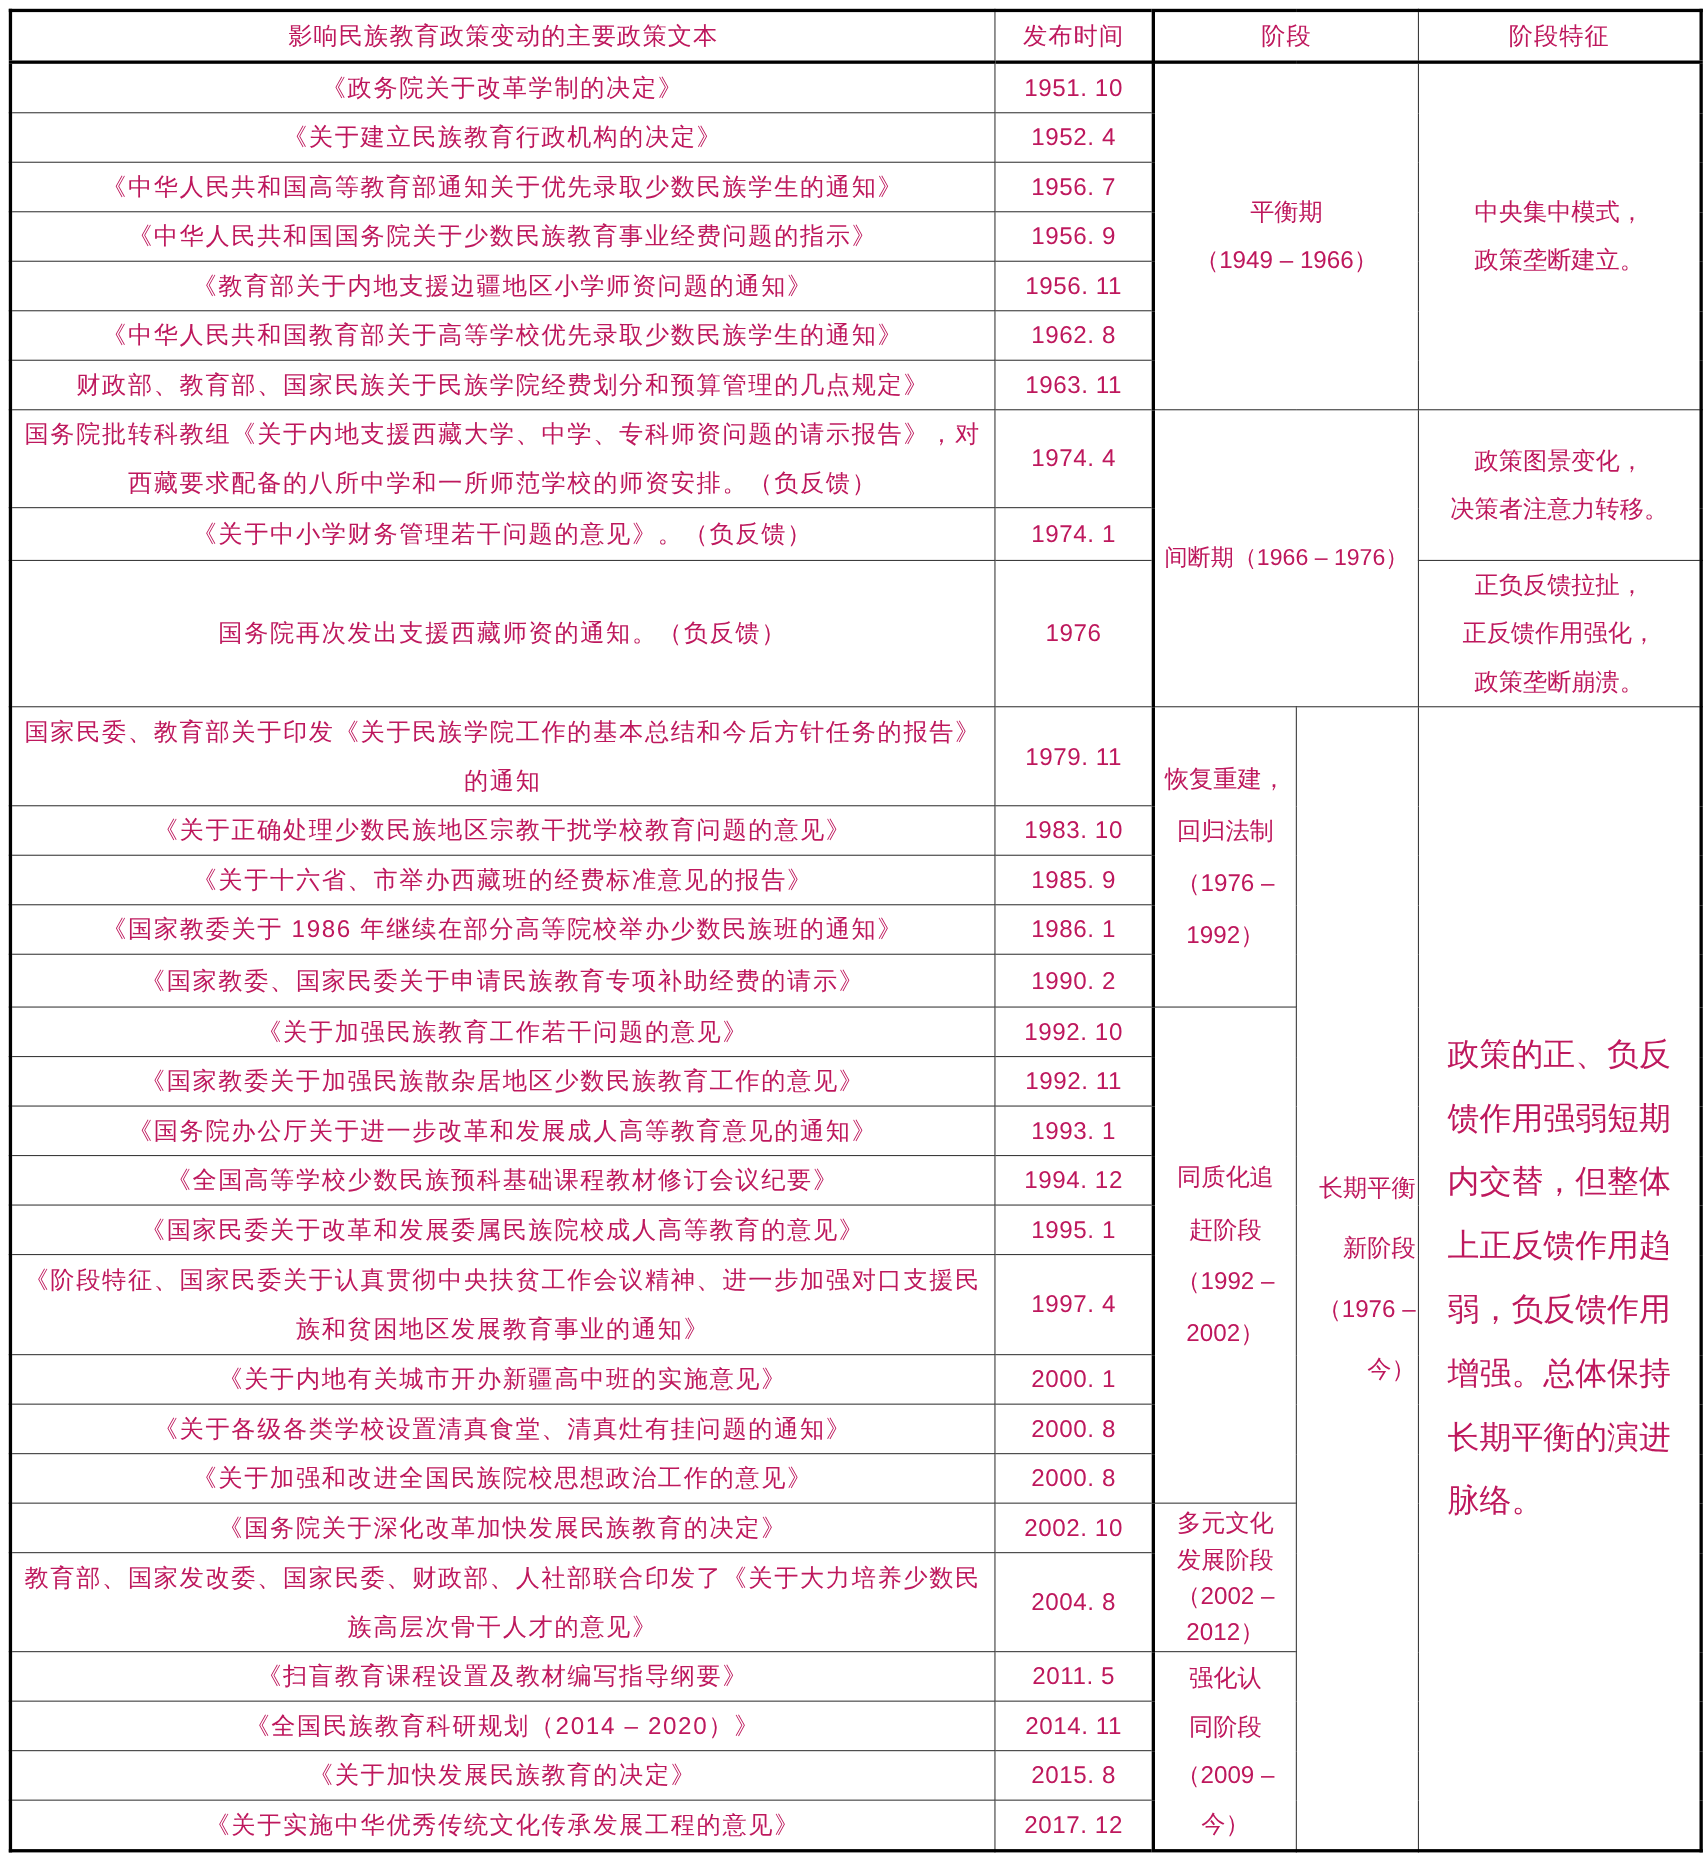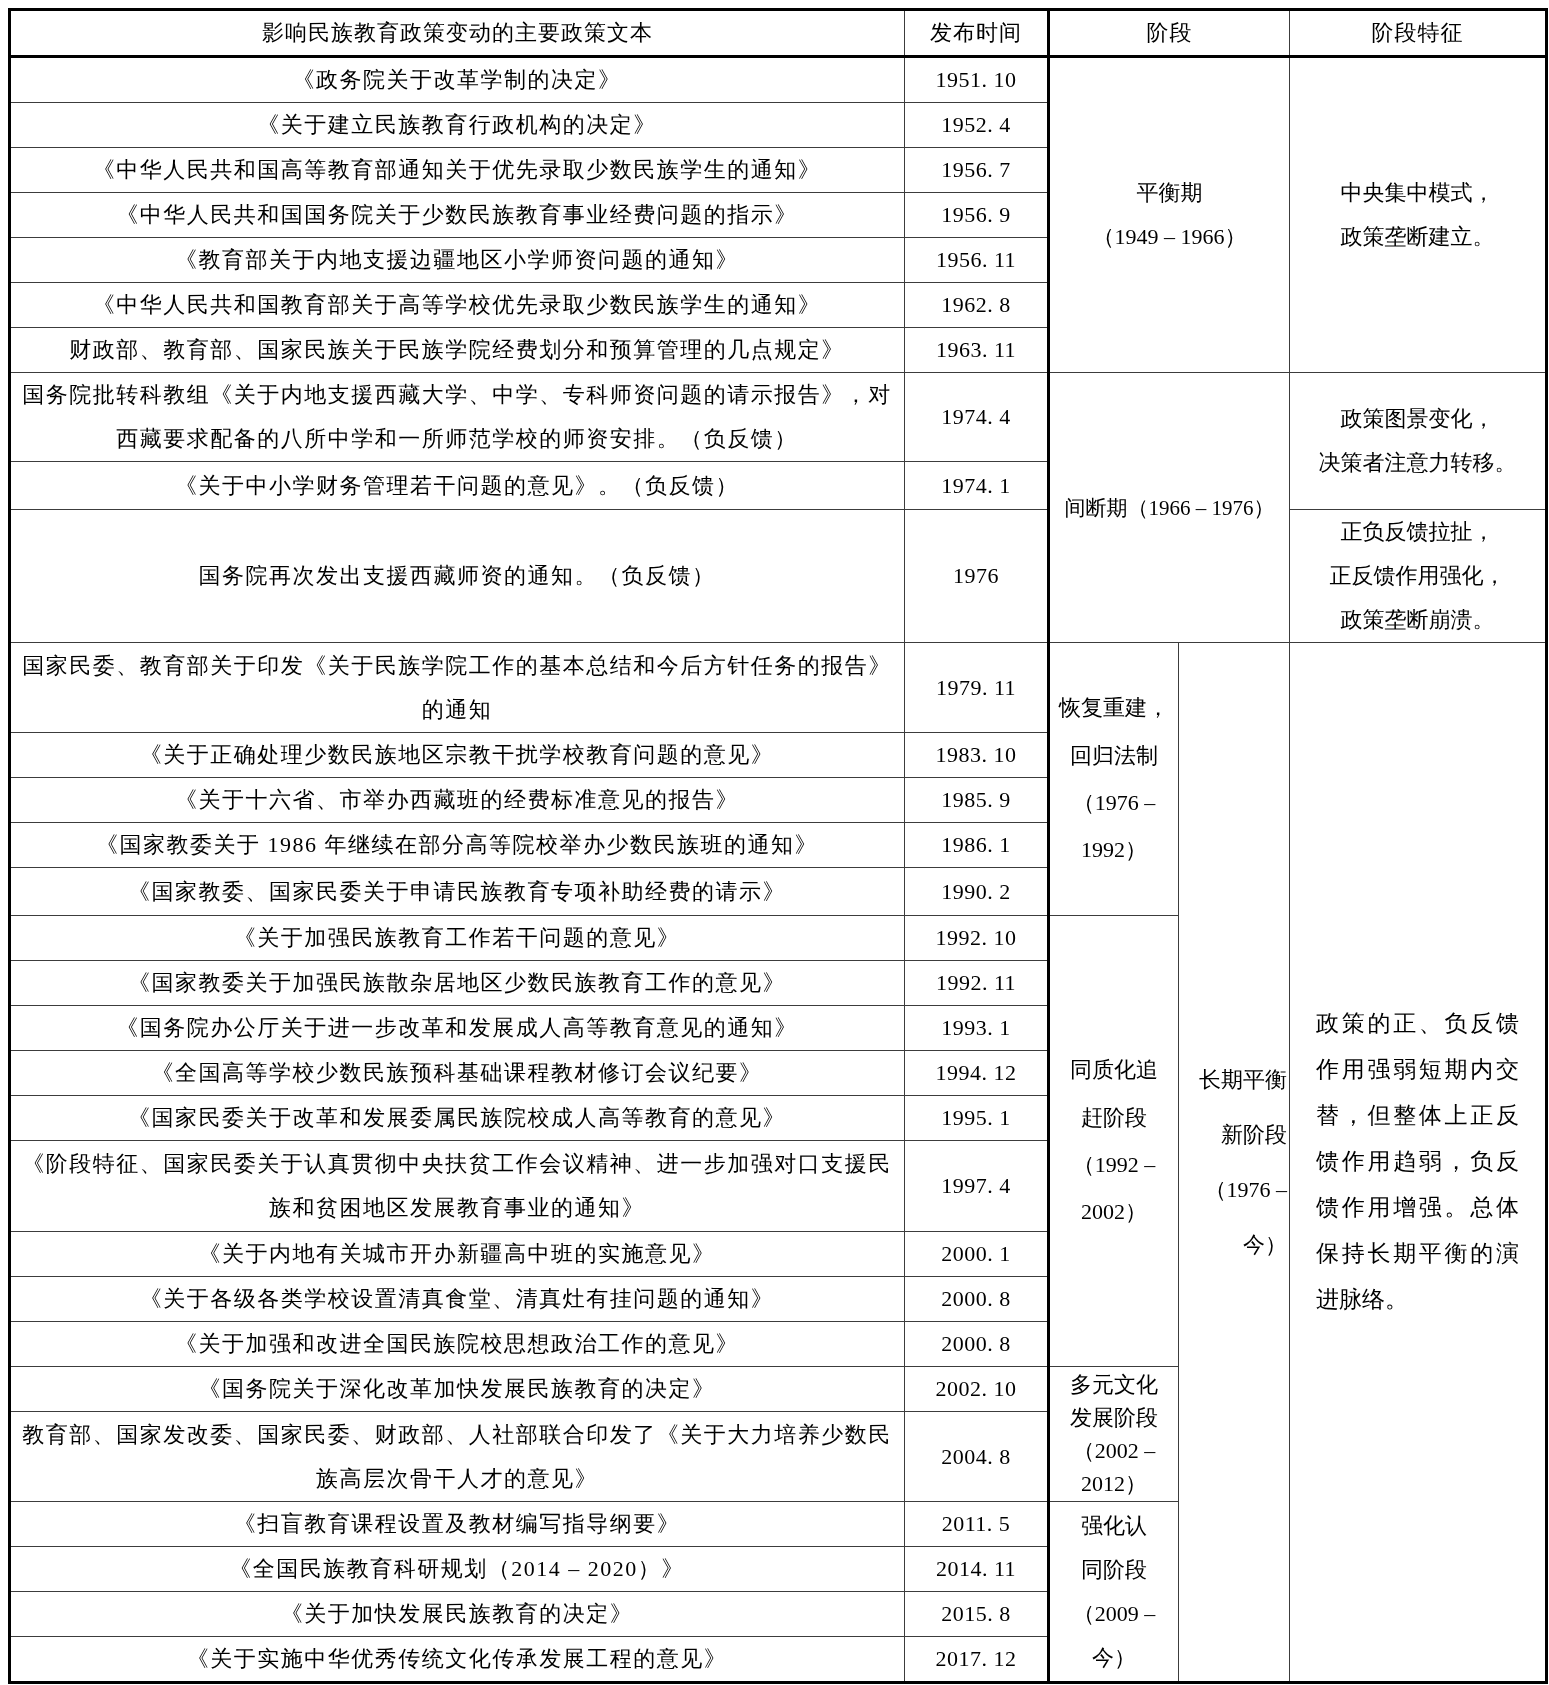--- a/index.html
+++ b/index.html
@@ -1,22 +1,22 @@
 <!DOCTYPE html>
 <html><head>
 <meta charset="utf-8">
 <style>
   html,body{margin:0;padding:0;background:#ffffff;}
   .page{
     position:relative;
     width:1549px;height:1685px;
     background:#ffffff;
     overflow:hidden;
-    font-family:Liberation Serif, serif;
-    color:#000000;
+    font-family:Liberation Sans, sans-serif;
+    color:#be185d;
   }
   table.policy-table{
     position:absolute;left:8px;top:8px;
     width:1537px;
     border-collapse:collapse;
     table-layout:fixed;
     border:3px solid #000;
     background:#fff;
   }
   td,th{
@@ -48,21 +48,21 @@
   td.date{text-align:center;letter-spacing:0.5px;}
   .thickR{border-right:3px solid #000;}
   .preline{white-space:pre-line;}
   .nowrap{white-space:nowrap;font-size:21px;}
   .sub{line-height:2.15;padding:0 2px;}
   .tight{line-height:1.5;padding:0 2px;}
   .wide{line-height:2.5;padding:0 2px;text-align:right;}
   .stagecell{padding:0 2px;}
   .para{
     text-align:justify;
-    font-size:23px;
+    font-size:29px;
     line-height:2.0;
     padding:0 26px;
   }
 </style>
 </head>
 <body>
 
 <div class="page">
   <table class="policy-table">
     <colgroup>

